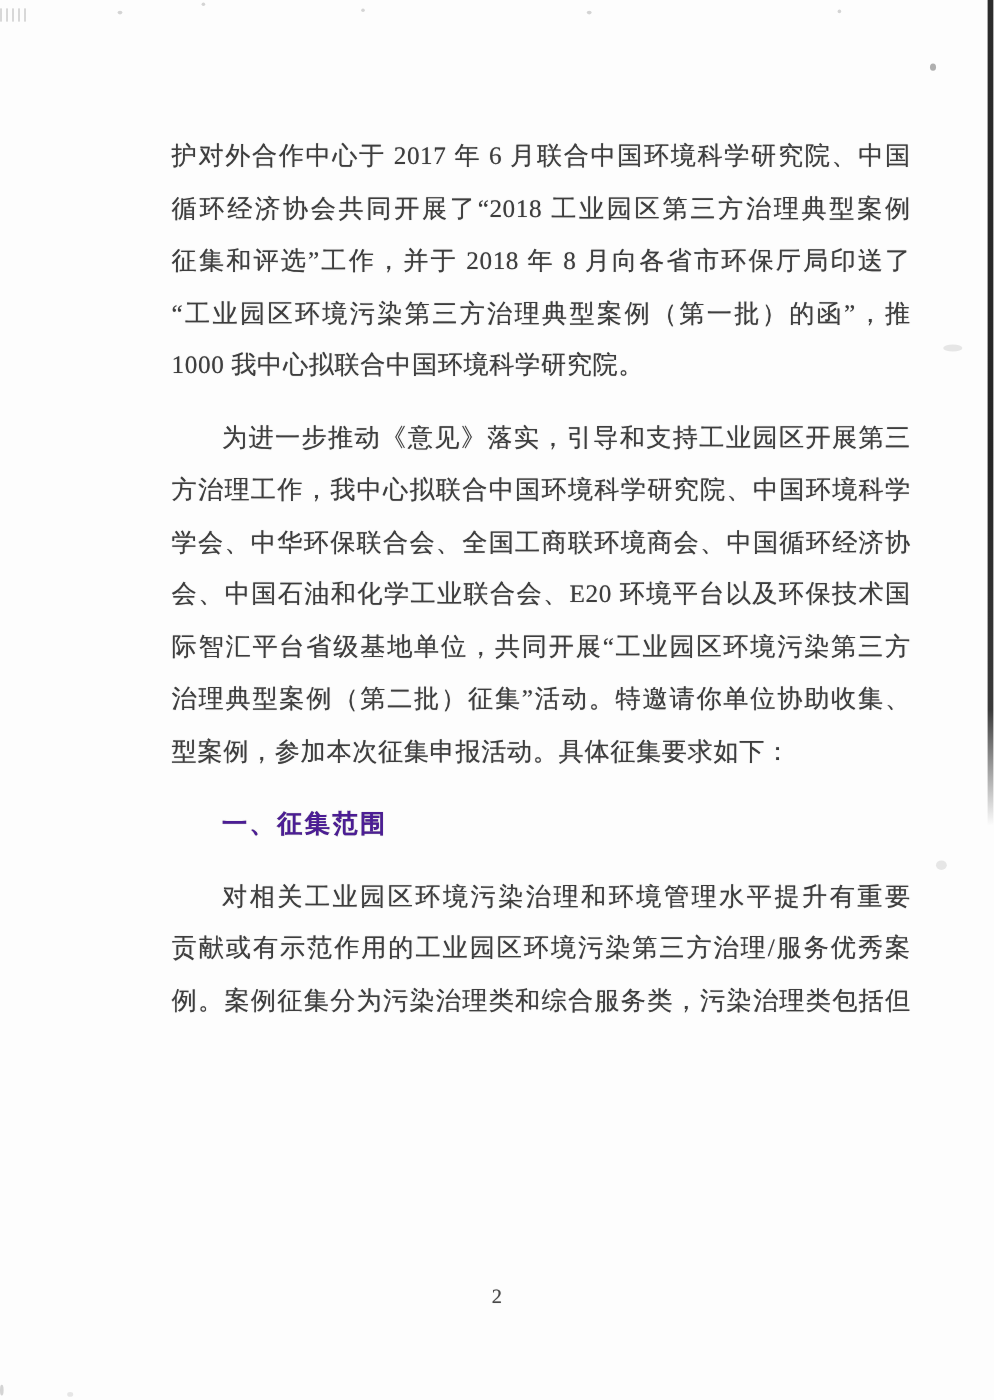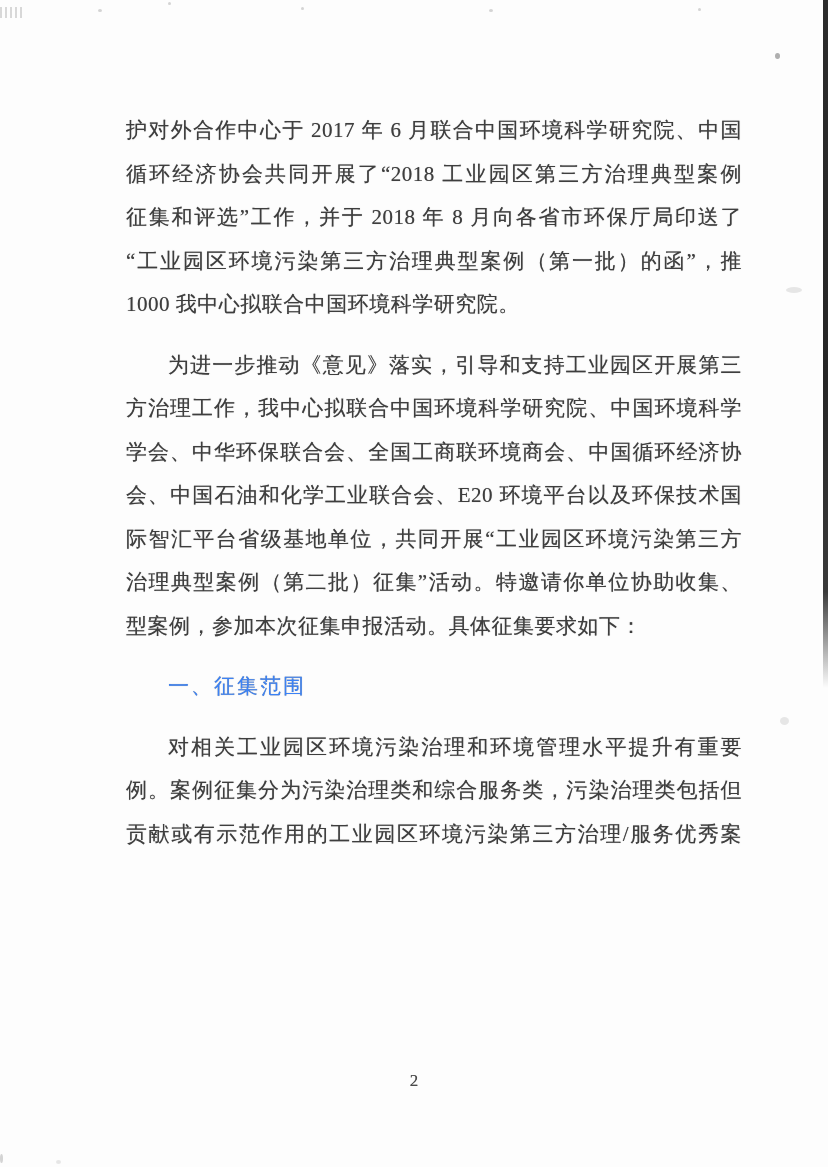--- a/index.html
+++ b/index.html
@@ -10,45 +10,45 @@
     width: 828px;
     height: 1167px;
     position: relative;
     background: #fdfdfd;
     overflow: hidden;
     font-family: "Liberation Serif", "DejaVu Serif", serif;
   }
   
   .text-block {
     position: absolute;
-    left: 126px;
+    left: 143px;
     top: 109px;
     width: 616px;
     color: #3e3e3e;
   }
   .line {
     font-size: 21px;
     height: 43.5px;
     line-height: 43.5px;
     text-align: justify;
     text-justify: inter-character;
     letter-spacing: 0.5px;
     text-shadow: 0 0 0.7px rgba(90,90,90,0.75);
   }
   .line.j  { text-align-last: justify; }
   .line.end{ text-align-last: left; }
   .indent  { text-indent: 42px; }
   .gap     { height: 17px; }
   .heading {
-    font-weight: normal;
+    font-weight: bold;
     text-align: center;
     text-align-last: left;
     text-indent: 42px;
     letter-spacing: 2px;
-    color: #3b82f6;
+    color: #4c1d95;
   }
   
   .page-number {
     position: absolute;
     top: 1071px;
     left: 0;
     width: 828px;
     text-align: center;
     font-size: 17px;
     line-height: 20px;
@@ -124,19 +124,19 @@
   </div>
 
   <div class="gap"></div>
 
   <div class="line heading">一、征集范围</div>
 
   <div class="gap"></div>
 
   <div>
     <div class="line j indent">对相关工业园区环境污染治理和环境管理水平提升有重要</div>
+    <div class="line j">贡献或有示范作用的工业园区环境污染第三方治理/服务优秀案</div>
     <div class="line j">例。案例征集分为污染治理类和综合服务类，污染治理类包括但</div>
-    <div class="line j">贡献或有示范作用的工业园区环境污染第三方治理/服务优秀案</div>
   </div>
 
 </div>
 
 <div class="page-number">2</div>
 
 </body></html>

